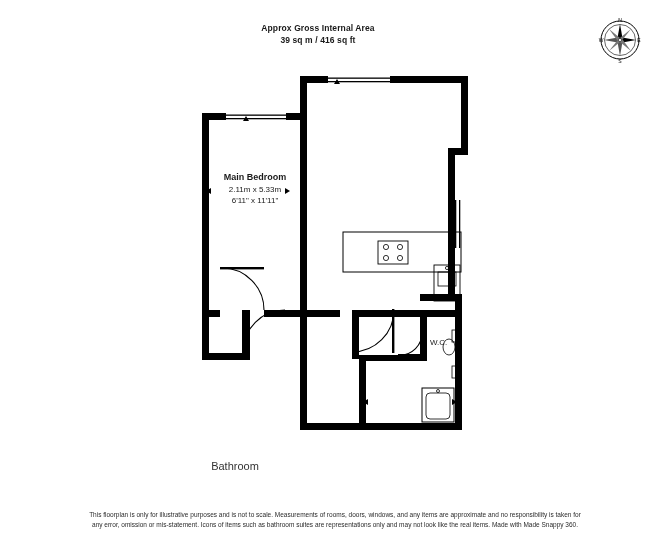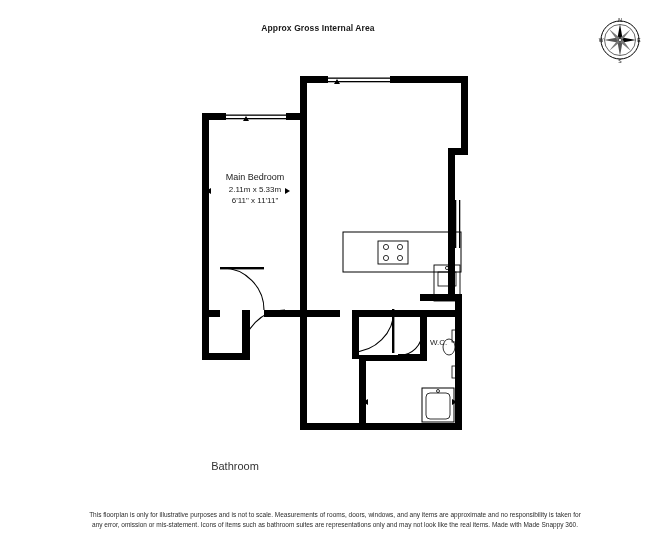--- a/index.html
+++ b/index.html
@@ -49,21 +49,21 @@
   }
   
   .room-label {
     position: absolute;
     text-align: center;
     line-height: 11.5px;
     white-space: nowrap;
   }
   .room-name {
     font-size: 9px;
-    font-weight: normal;
+    font-weight: bold;
     display: block;
   }
   .room-dim {
     font-size: 8px;
     display: block;
   }
   .room-dim-imp {
     font-size: 8px;
     display: block;
   }
@@ -121,20 +121,21 @@
     color: #2b2b2b;
   }
 </style>
 </head>
 <body>
 
 <div class="page">
 
   <div class="header">
     <div>Approx Gross Internal Area</div>
+    <div>39 sq m / 416 sq ft</div>
   </div>
 
   <div class="compass">
     <svg width="52" height="52" viewBox="0 0 52 52">
       <circle cx="26" cy="26" r="19" fill="#ffffff" stroke="#000" stroke-width="1"></circle>
       <circle cx="26" cy="26" r="15.5" fill="#ffffff" stroke="#000" stroke-width="0.6"></circle>
 
       <polygon points="26,10 28.4,23.6 26,26 23.6,23.6" fill="#000"></polygon>
       <polygon points="26,42 28.4,28.4 26,26 23.6,28.4" fill="#555"></polygon>
       <polygon points="42,26 28.4,28.4 26,26 28.4,23.6" fill="#000"></polygon>

